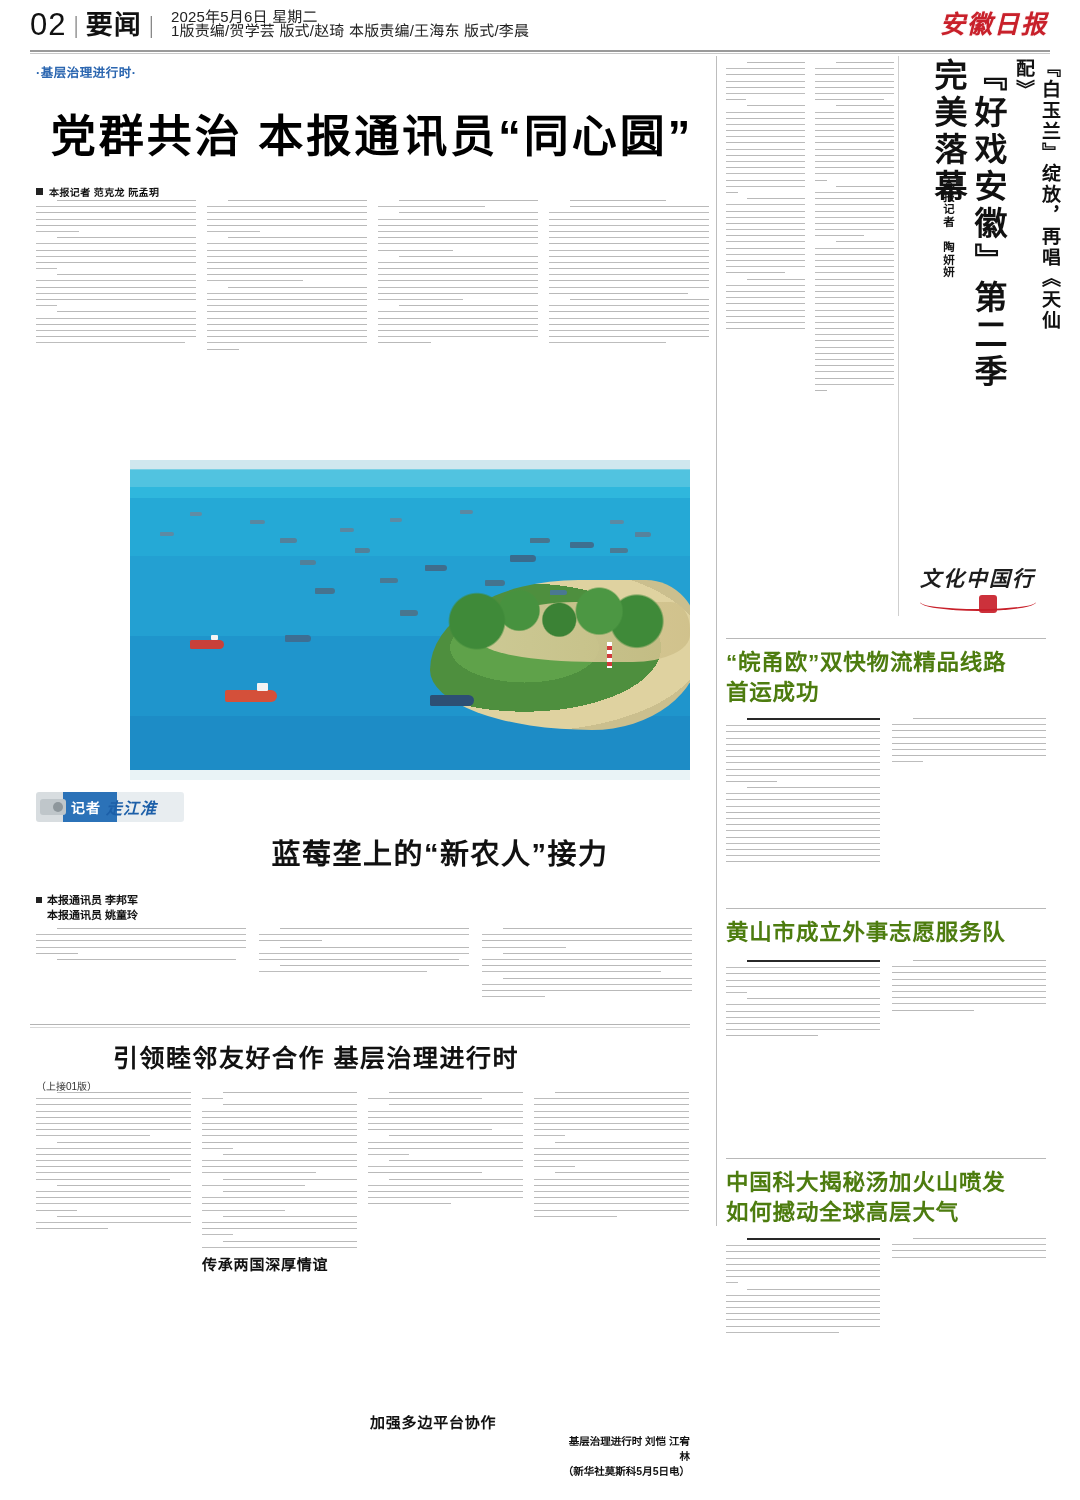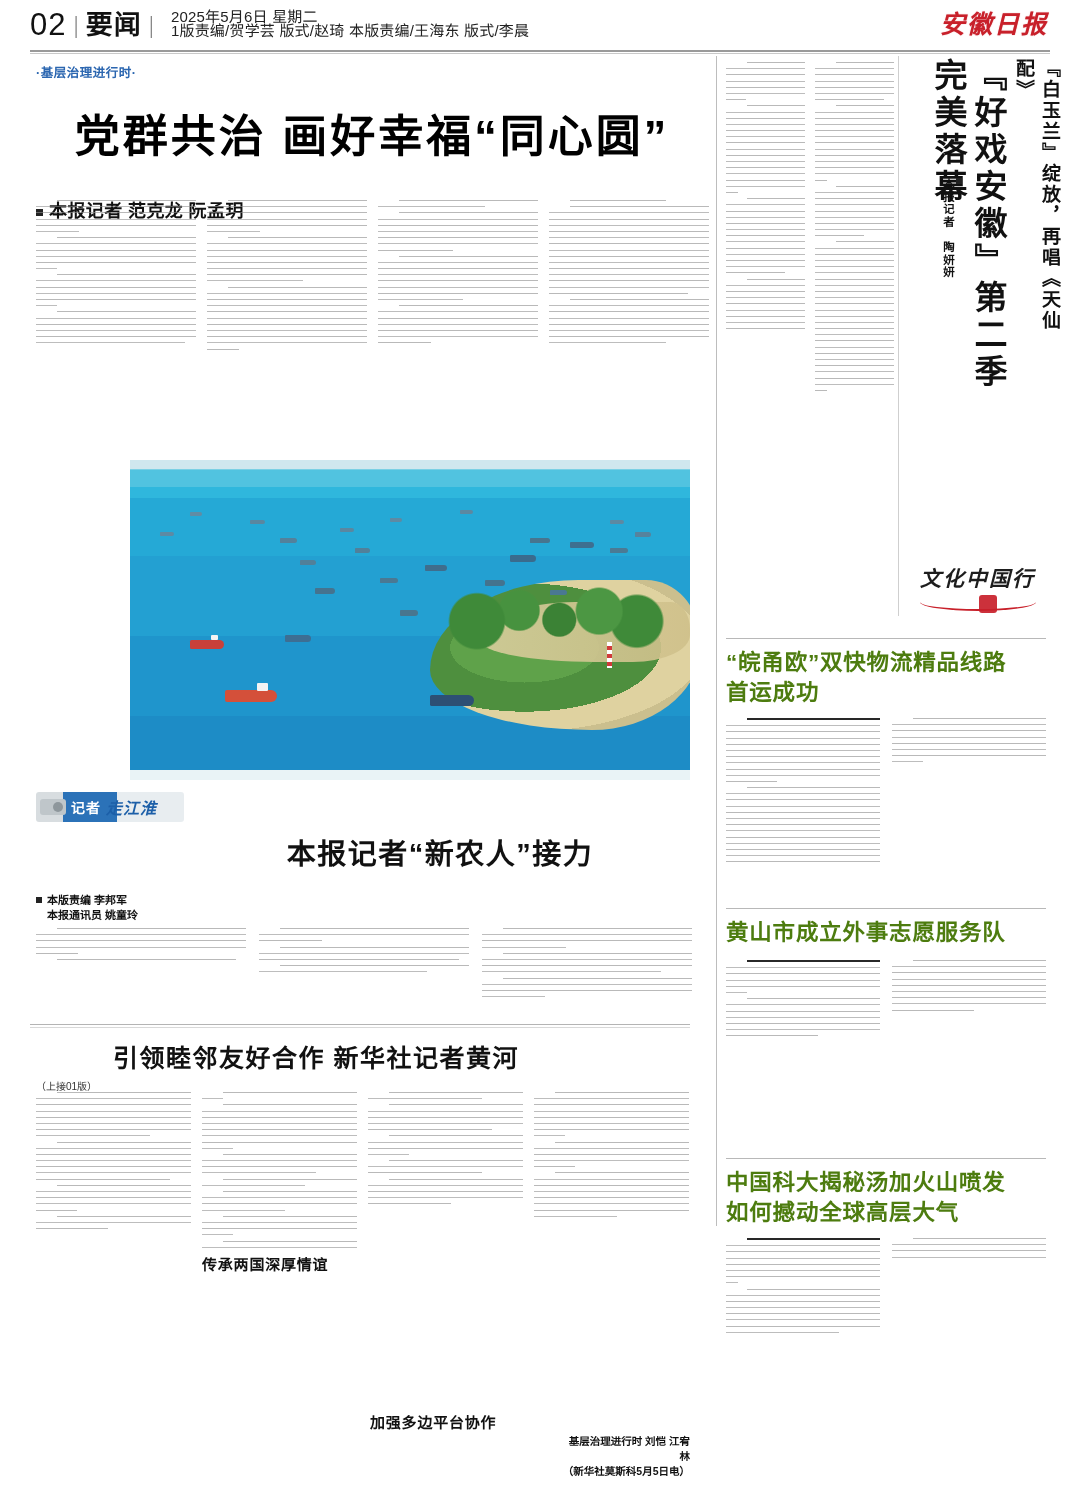--- a/index.html
+++ b/index.html
@@ -54,23 +54,23 @@
   .shoulder{
     position:absolute;left:36px;top:86px;width:672px;text-align:center;
     font-size:16.5px;font-weight:700;letter-spacing:.5px;color:#111;
   }
   .maintitle{
     position:absolute;left:36px;top:110px;width:672px;text-align:center;
     font-family:"Liberation Sans","DejaVu Sans",sans-serif;
     font-size:45px;font-weight:700;letter-spacing:3px;color:#000;line-height:54px;
   }
   .lead-byline{
-    position:absolute;left:36px;top:196px;
-    font-family:"Liberation Sans","DejaVu Sans",sans-serif;
-    font-size:18px;font-weight:700;color:#111;letter-spacing:.4px;
+    position:absolute;left:36px;top:184px;
+    font-family:"Liberation Sans","DejaVu Sans",sans-serif;
+    font-size:10px;font-weight:700;color:#111;letter-spacing:.4px;
   }
   .lead-byline .sq{display:inline-block;width:7px;height:7px;background:#222;margin-right:6px;vertical-align:1px;}
 
   
   .col{position:absolute;}
   .tline{height:1px;background:#8e8e8e;opacity:.62;margin-bottom:5.2px;}
   .tline.sh{opacity:.58;}
   .para{margin-bottom:4px;}
 
   
@@ -218,21 +218,21 @@
     </div>
     <span class="mh-logo">安徽日报</span>
   </div>
   <div class="rule-top"></div>
   <div class="rule-top2"></div>
 
   <div class="vdivide"></div>
   <div class="vdivide2"></div>
 
   <div class="kicker">·基层治理进行时·</div>
-  <div class="maintitle">党群共治  画好幸福“同心圆”</div>
+  <div class="maintitle">党群共治  本报通讯员“同心圆”</div>
   <div class="lead-byline">
     <span class="sq"></span><span>本报记者 范克龙 阮孟玥</span>
   </div>
 
   <div class="col" id="lead-cols" style="left: 36px; top: 200px; width: 676px; height: 250px; display: flex; gap: 11px;">
       <div style="width: 160px; overflow: hidden; height: 250px;">
         <div class="para">
           <div class="tline" style="width: 139px; margin-left: 21px;"></div>
           <div class="tline sh" style="width: 160px; margin-left: 0px;"></div>
           <div class="tline" style="width: 160px; margin-left: 0px;"></div>
@@ -405,23 +405,23 @@
         <div class="ship" style="left: 270px; top: 150px; width: 18px; height: 6px; background: rgb(72, 118, 143);"></div>
       </div>
   </div>
 
 
   <div class="banner">
     <div class="cam"></div>
     <span class="b1">记者</span>
     <span class="b2">走江淮</span>
   </div>
-  <div class="h2-blue">本报记者“新农人”接力</div>
+  <div class="h2-blue">蓝莓垄上的“新农人”接力</div>
   <div class="byline2">
-    <div><span class="sq"></span><span>本版责编 李邦军</span></div>
+    <div><span class="sq"></span><span>本报通讯员 李邦军</span></div>
     <div style="padding-left:11px;"><span>本报通讯员 姚童玲</span></div>
   </div>
   <div class="col" id="feature-cols" style="left: 36px; top: 928px; width: 660px; height: 92px; display: flex; gap: 13px;">
       <div style="width: 210px; overflow: hidden; height: 92px;">
         <div class="para">
           <div class="tline" style="width: 189px; margin-left: 21px;"></div>
           <div class="tline sh" style="width: 210px; margin-left: 0px;"></div>
           <div class="tline" style="width: 210px; margin-left: 0px;"></div>
           <div class="tline sh" style="width: 210px; margin-left: 0px;"></div>
           <div class="tline" style="width: 42px; margin-left: 0px;"></div>
@@ -463,21 +463,21 @@
           <div class="tline" style="width: 189px; margin-left: 21px;"></div>
           <div class="tline sh" style="width: 210px; margin-left: 0px;"></div>
           <div class="tline" style="width: 210px; margin-left: 0px;"></div>
           <div class="tline sh" style="width: 63px; margin-left: 0px;"></div>
         </div>
       </div>
     </div>
 
   <div class="hr-a"></div>
   <div class="hr-b"></div>
-  <div class="h2-bottom">引领睦邻友好合作  新华社记者黄河</div>
+  <div class="h2-bottom">引领睦邻友好合作  基层治理进行时</div>
   <div class="contfrom">（上接01版）</div>
   <div class="col" id="bottom-cols" style="left: 36px; top: 1092px; width: 658px; height: 400px; display: flex; gap: 11px;">
       <div style="width: 155px; overflow: hidden; height: 400px;">
         <div class="para">
           <div class="tline" style="width: 134px; margin-left: 21px;"></div>
           <div class="tline sh" style="width: 155px; margin-left: 0px;"></div>
           <div class="tline" style="width: 155px; margin-left: 0px;"></div>
           <div class="tline sh" style="width: 155px; margin-left: 0px;"></div>
           <div class="tline" style="width: 155px; margin-left: 0px;"></div>
           <div class="tline sh" style="width: 155px; margin-left: 0px;"></div>

